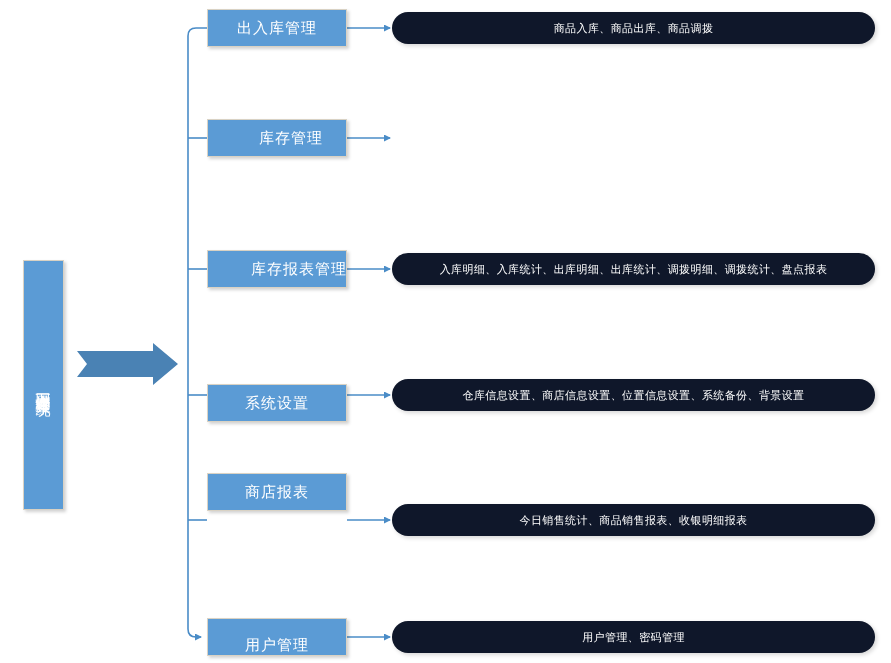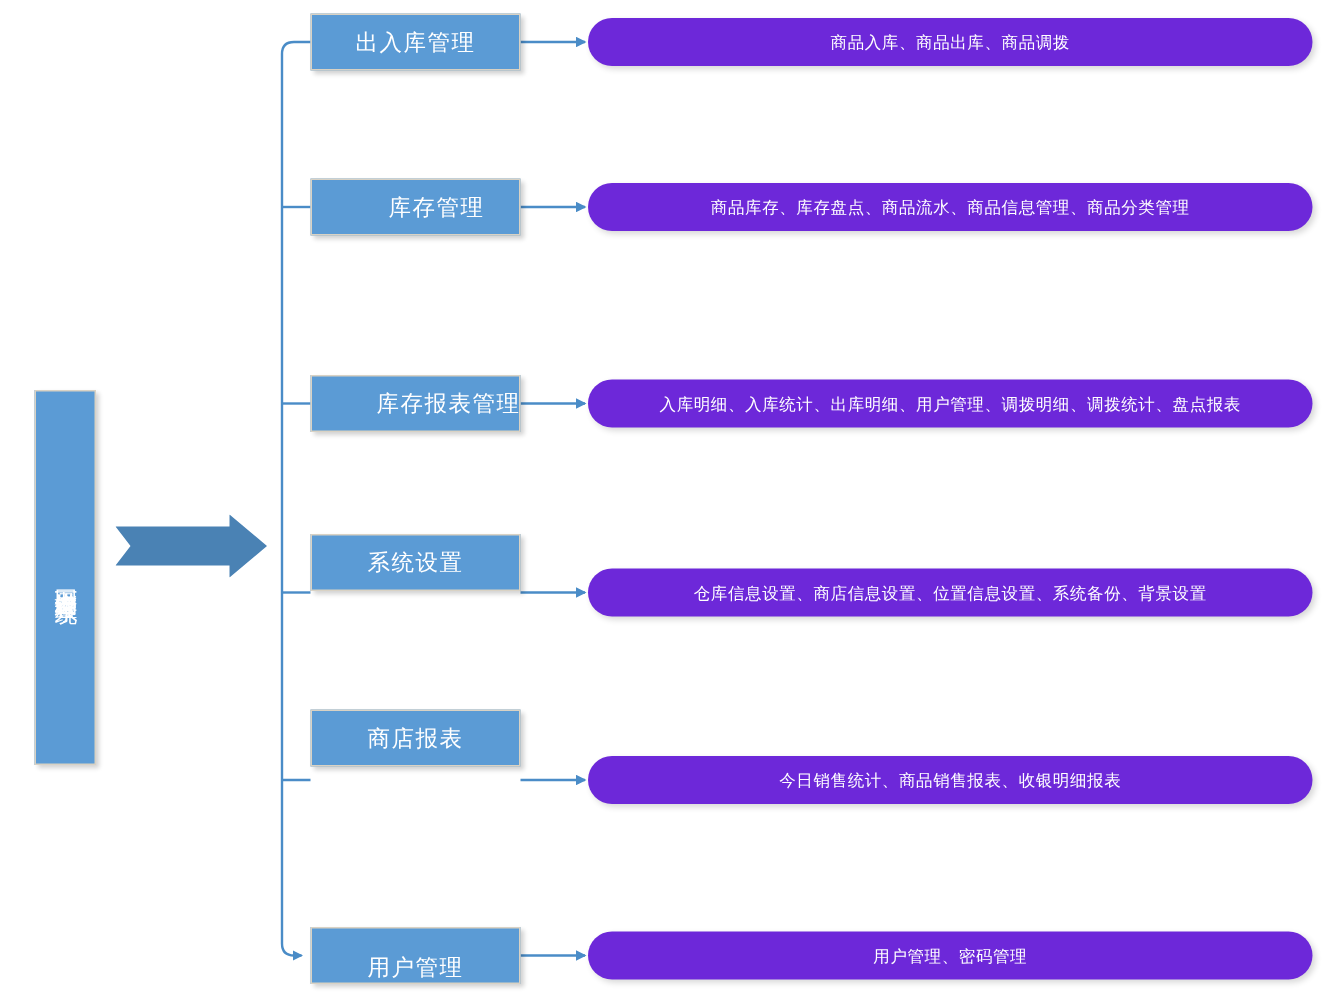--- a/index.html
+++ b/index.html
@@ -79,21 +79,21 @@
     user-select: none;
     font-family: Liberation Mono, monospace;
   }
 
   
   .pill {
     position: absolute;
     left: 392px;
     width: 483px;
     height: 32px;
-    background: #6d28d9;
+    background: #0f172a;
     border-radius: 16px;
     box-shadow: 2px 2px 4px rgba(0,0,0,0.16);
     display: flex;
     align-items: center;
     justify-content: center;
   }
   .pill span {
     color: #FFFFFF;
     font-size: 11px;
     letter-spacing: 0.4px;
@@ -147,38 +147,35 @@
 
   <div class="node" style="top:9px;">
     <span>出入库管理</span>
   </div>
   <div class="node" style="top:119px;padding-left:28px;">
     <span>库存管理</span>
   </div>
   <div class="node" style="top:250px;padding-left:44px;">
     <span>库存报表管理</span>
   </div>
-  <div class="node" style="top:356px;">
+  <div class="node" style="top:384px;">
     <span>系统设置</span>
   </div>
   <div class="node" style="top:473px;">
     <span>商店报表</span>
   </div>
   <div class="node" style="top:618px;align-items:flex-end;">
     <span>用户管理</span>
   </div>
 
   <div class="pill" style="top:12px;">
     <span>商品入库、商品出库、商品调拨</span>
   </div>
-  <div class="pill" style="top:122px;">
-    <span>商品库存、库存盘点、商品流水、商品信息管理、商品分类管理</span>
-  </div>
   <div class="pill" style="top:253px;">
-    <span>入库明细、入库统计、出库明细、用户管理、调拨明细、调拨统计、盘点报表</span>
+    <span>入库明细、入库统计、出库明细、出库统计、调拨明细、调拨统计、盘点报表</span>
   </div>
   <div class="pill" style="top:504px;">
     <span>今日销售统计、商品销售报表、收银明细报表</span>
   </div>
   <div class="pill" style="top:379px;">
     <span>仓库信息设置、商店信息设置、位置信息设置、系统备份、背景设置</span>
   </div>
   <div class="pill" style="top:621px;text-align:right;">
     <span>用户管理、密码管理</span>
   </div>

